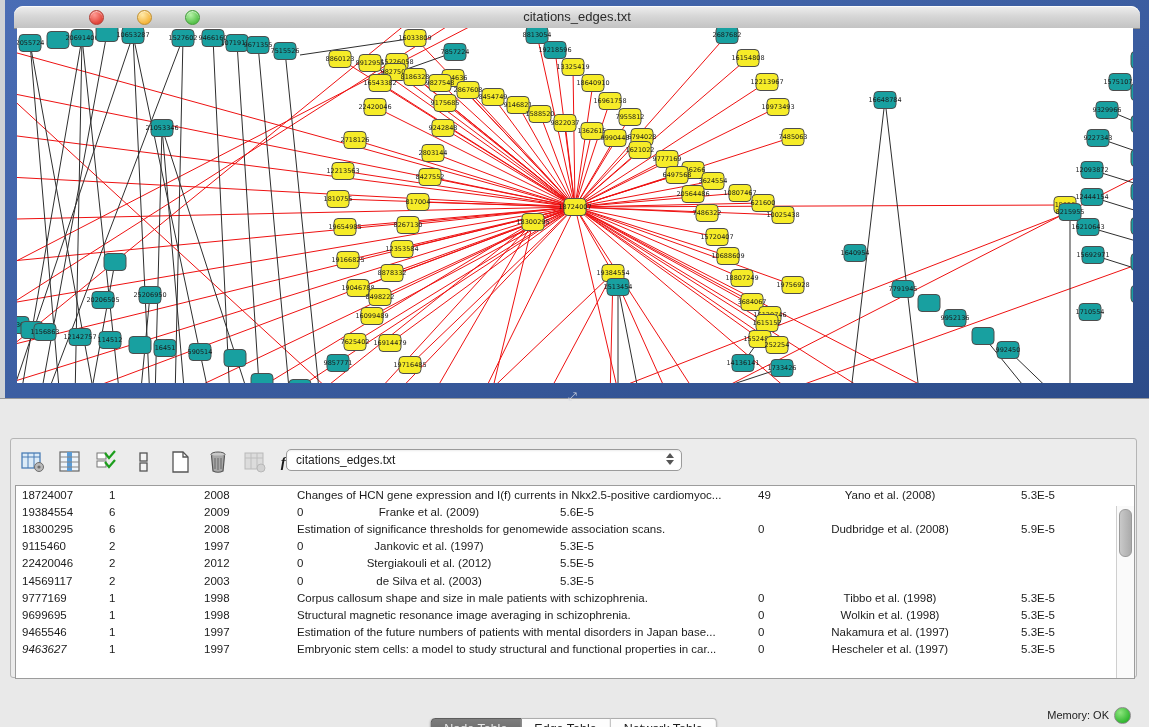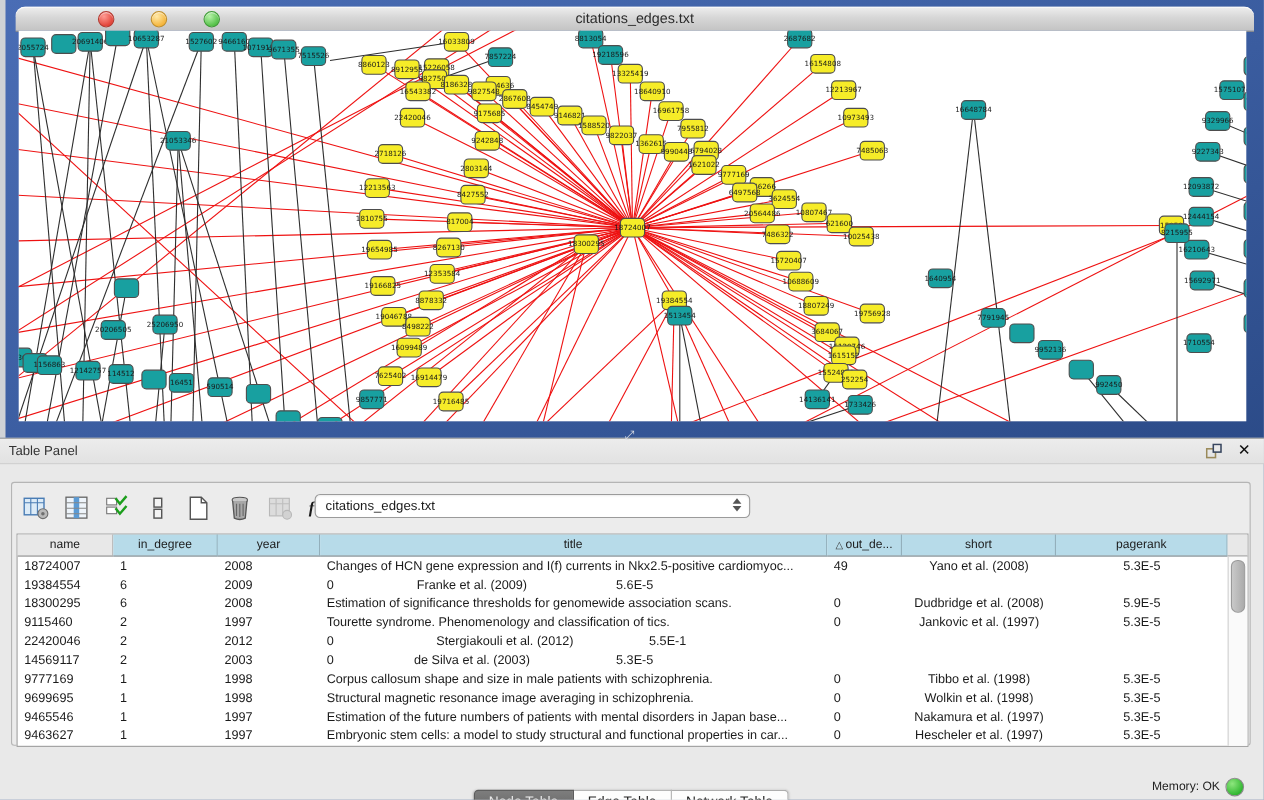--- a/index.html
+++ b/index.html
@@ -723,30 +723,20 @@
           <g>
             <rect x="1131" y="285.5" width="22" height="17" rx="4" fill="#18a0a0" stroke="#4d4d4d" stroke-width="1"></rect>
           </g>
         </g>
     </svg>
   </div>
 </div>
 <div class="resize-cursor">⤢</div>
 
 <div class="table-panel">
-  <div class="panel-header">
-    <span class="panel-title">Table Panel</span>
-    <span class="float-btn">
-      <svg width="15" height="15" viewBox="0 0 15 15">
-        <rect x="1" y="5" width="8" height="8" fill="none" stroke="#9a8a5a" stroke-width="1.4"></rect>
-        <rect x="7" y="1" width="7" height="7" fill="#e9e9e9" stroke="#37455e" stroke-width="1.4"></rect>
-      </svg>
-    </span>
-    <span class="close-btn">✕</span>
-  </div>
 
   <div class="inner">
     <div class="tb-icons">
       <span class="tb-btn">
         <svg width="24" height="24" viewBox="0 0 24 24">
           <rect x="1" y="3" width="18" height="15" fill="#dcebf7" stroke="#4a7db5" stroke-width="1.3"></rect>
           <path d="M1 7 H19 M7 3 V18 M13 3 V18" stroke="#4a7db5" stroke-width="1"></path>
           <circle cx="18" cy="17" r="4.5" fill="#b9b9b9" stroke="#6e6e6e"></circle>
           <circle cx="18" cy="17" r="1.6" fill="#6e6e6e"></circle>
         </svg>
@@ -797,30 +787,20 @@
 
     <div class="combo">
       <span>citations_edges.txt</span>
       <span class="combo-arrows">
           <i class="up"></i>
           <i class="dn"></i>
         </span>
     </div>
 
     <div class="grid" id="grid" style="width: 1118px; height: 192px;">
-      <div class="grid-head" id="grid-head">
-          <div class="hcell first" style="width: 87px;"><span>name</span></div>
-          <div class="hcell" style="width: 95px;"><span>in_degree</span></div>
-          <div class="hcell" style="width: 93px;"><span>year</span></div>
-          <div class="hcell" style="width: 461px;"><span>title</span></div>
-          <div class="hcell" style="width: 68px;"><span class="sort-tri">△</span><span>out_de...</span></div>
-          <div class="hcell" style="width: 140px;"><span>short</span></div>
-          <div class="hcell" style="width: 156px;"><span>pagerank</span></div>
-          <div class="hcell" style="width: 18px; background: rgb(232, 232, 232); border-right: none;"></div>
-        </div>
       <div id="grid-body">
           <div class="grid-row" style="height: 17.2px;">
             <div class="cell" style="width: 87px;">18724007</div>
             <div class="cell" style="width: 95px;">1</div>
             <div class="cell" style="width: 93px;">2008</div>
             <div class="cell" style="width: 461px;">Changes of HCN gene expression and I(f) currents in Nkx2.5-positive cardiomyoc...</div>
             <div class="cell" style="width: 68px;">49</div>
             <div class="cell center" style="width: 140px;">Yano et al. (2008)</div>
             <div class="cell center" style="width: 156px;">5.3E-5</div>
           </div>
@@ -838,32 +818,31 @@
             <div class="cell" style="width: 93px;">2008</div>
             <div class="cell" style="width: 461px;">Estimation of significance thresholds for genomewide association scans.</div>
             <div class="cell" style="width: 68px;">0</div>
             <div class="cell center" style="width: 140px;">Dudbridge et al. (2008)</div>
             <div class="cell center" style="width: 156px;">5.9E-5</div>
           </div>
           <div class="grid-row" style="height: 17.2px;">
             <div class="cell" style="width: 87px;">9115460</div>
             <div class="cell" style="width: 95px;">2</div>
             <div class="cell" style="width: 93px;">1997</div>
-            <div class="cell" style="width: 461px;">Tourette syndrome. Phenomenology and classification of tics.</div>
             <div class="cell" style="width: 68px;">0</div>
             <div class="cell center" style="width: 140px;">Jankovic et al. (1997)</div>
             <div class="cell center" style="width: 156px;">5.3E-5</div>
           </div>
           <div class="grid-row" style="height: 17.2px;">
             <div class="cell" style="width: 87px;">22420046</div>
             <div class="cell" style="width: 95px;">2</div>
             <div class="cell" style="width: 93px;">2012</div>
             <div class="cell" style="width: 68px;">0</div>
-            <div class="cell center" style="width: 140px; margin-left: 30px;">Stergiakouli et al. (2012)</div>
-            <div class="cell center" style="width: 156px;">5.5E-1</div>
+            <div class="cell center" style="width: 140px;">Stergiakouli et al. (2012)</div>
+            <div class="cell center" style="width: 156px;">5.5E-5</div>
           </div>
           <div class="grid-row" style="height: 17.2px;">
             <div class="cell" style="width: 87px;">14569117</div>
             <div class="cell" style="width: 95px;">2</div>
             <div class="cell" style="width: 93px;">2003</div>
             <div class="cell" style="width: 68px;">0</div>
             <div class="cell center" style="width: 140px;">de Silva et al. (2003)</div>
             <div class="cell center" style="width: 156px;">5.3E-5</div>
           </div>
           <div class="grid-row" style="height: 17.2px;">
@@ -887,21 +866,21 @@
           <div class="grid-row" style="height: 17.2px;">
             <div class="cell" style="width: 87px;">9465546</div>
             <div class="cell" style="width: 95px;">1</div>
             <div class="cell" style="width: 93px;">1997</div>
             <div class="cell" style="width: 461px;">Estimation of the future numbers of patients with mental disorders in Japan base...</div>
             <div class="cell" style="width: 68px;">0</div>
             <div class="cell center" style="width: 140px;">Nakamura et al. (1997)</div>
             <div class="cell center" style="width: 156px;">5.3E-5</div>
           </div>
           <div class="grid-row" style="height: 17.2px;">
-            <div class="cell" style="width: 87px;">9463627</div>
+            <div class="cell" style="width: 87px; font-style: italic;">9463627</div>
             <div class="cell" style="width: 95px;">1</div>
             <div class="cell" style="width: 93px;">1997</div>
             <div class="cell" style="width: 461px;">Embryonic stem cells: a model to study structural and functional properties in car...</div>
             <div class="cell" style="width: 68px;">0</div>
             <div class="cell center" style="width: 140px;">Hescheler et al. (1997)</div>
             <div class="cell center" style="width: 156px;">5.3E-5</div>
           </div>
         </div>
       <div class="vscroll" id="vscroll" style="left: 1100px; top: 20px; width: 18px; height: 172px;">
         <div class="vthumb"></div>

